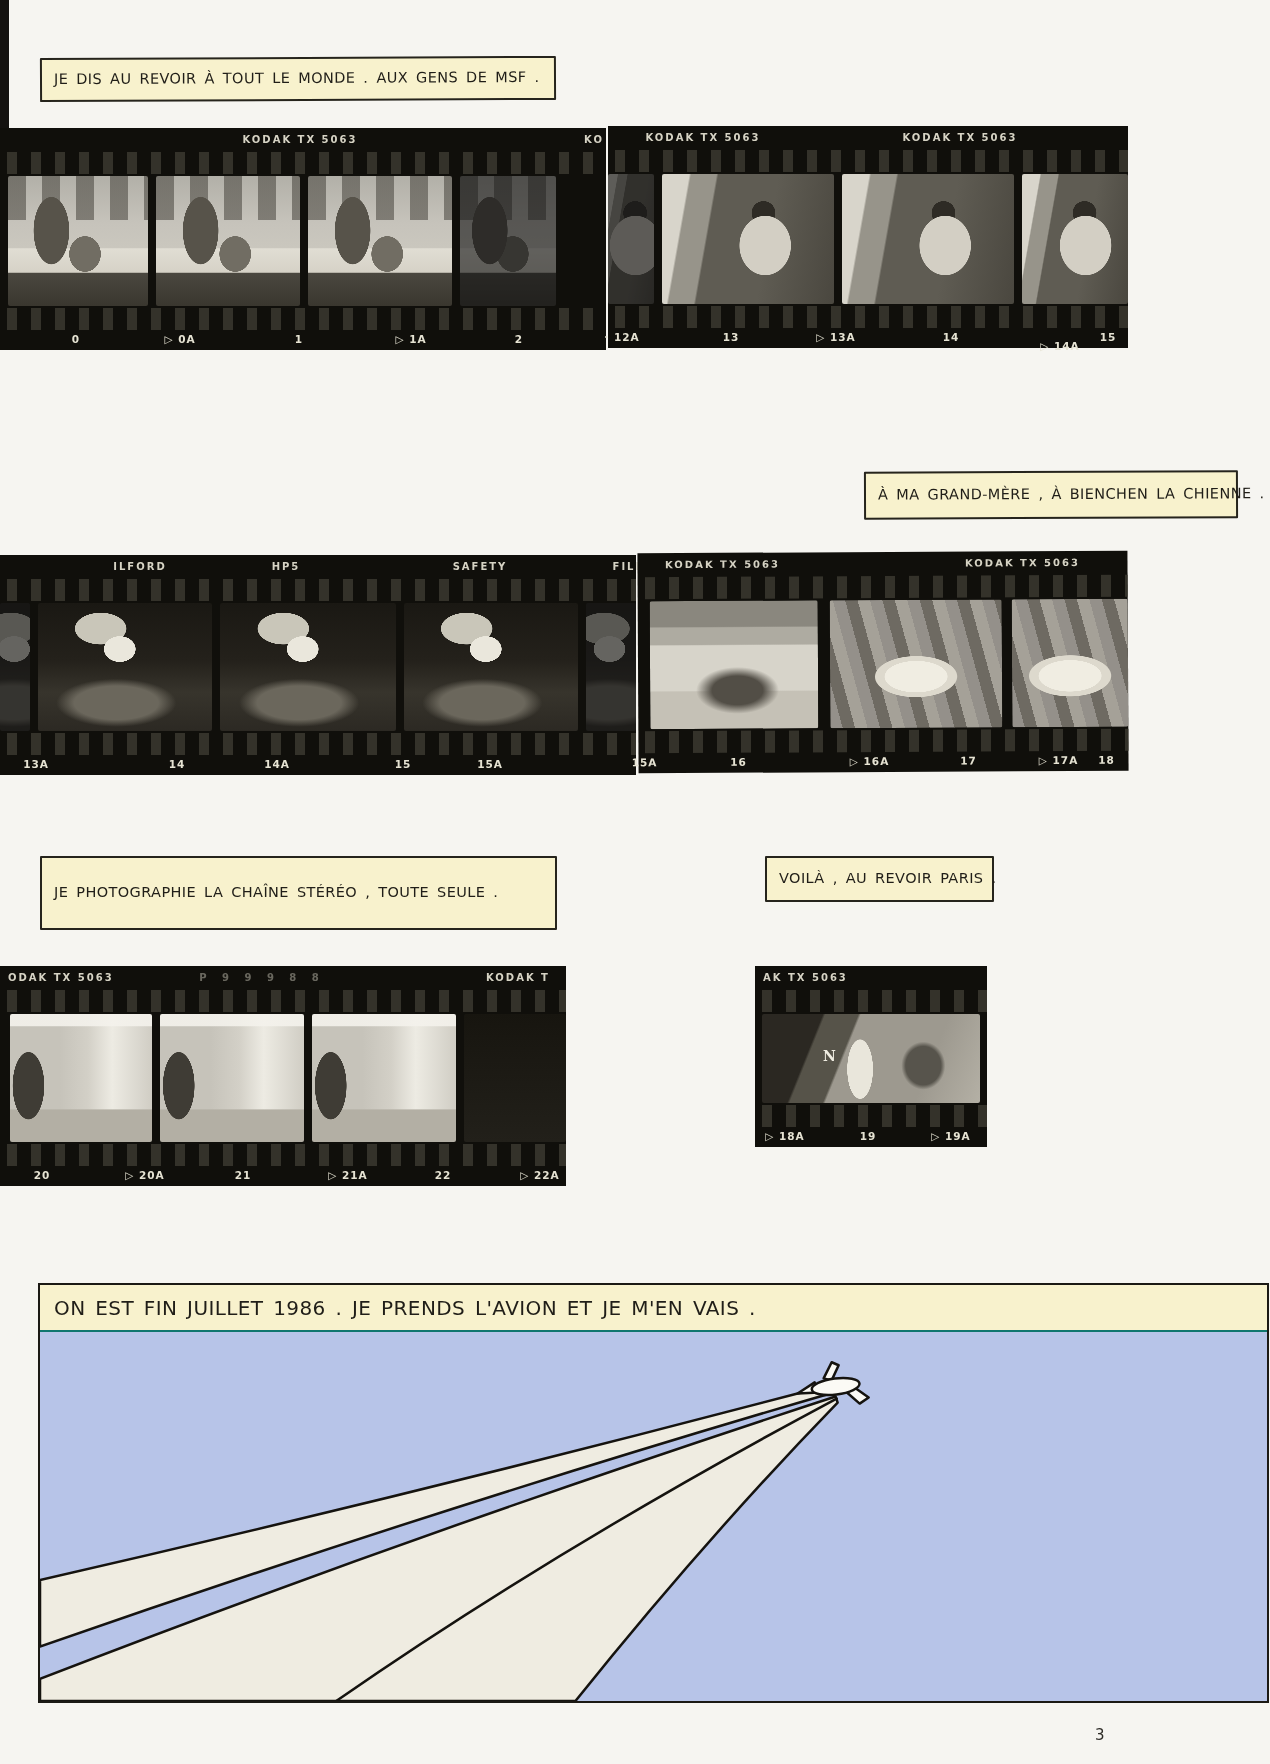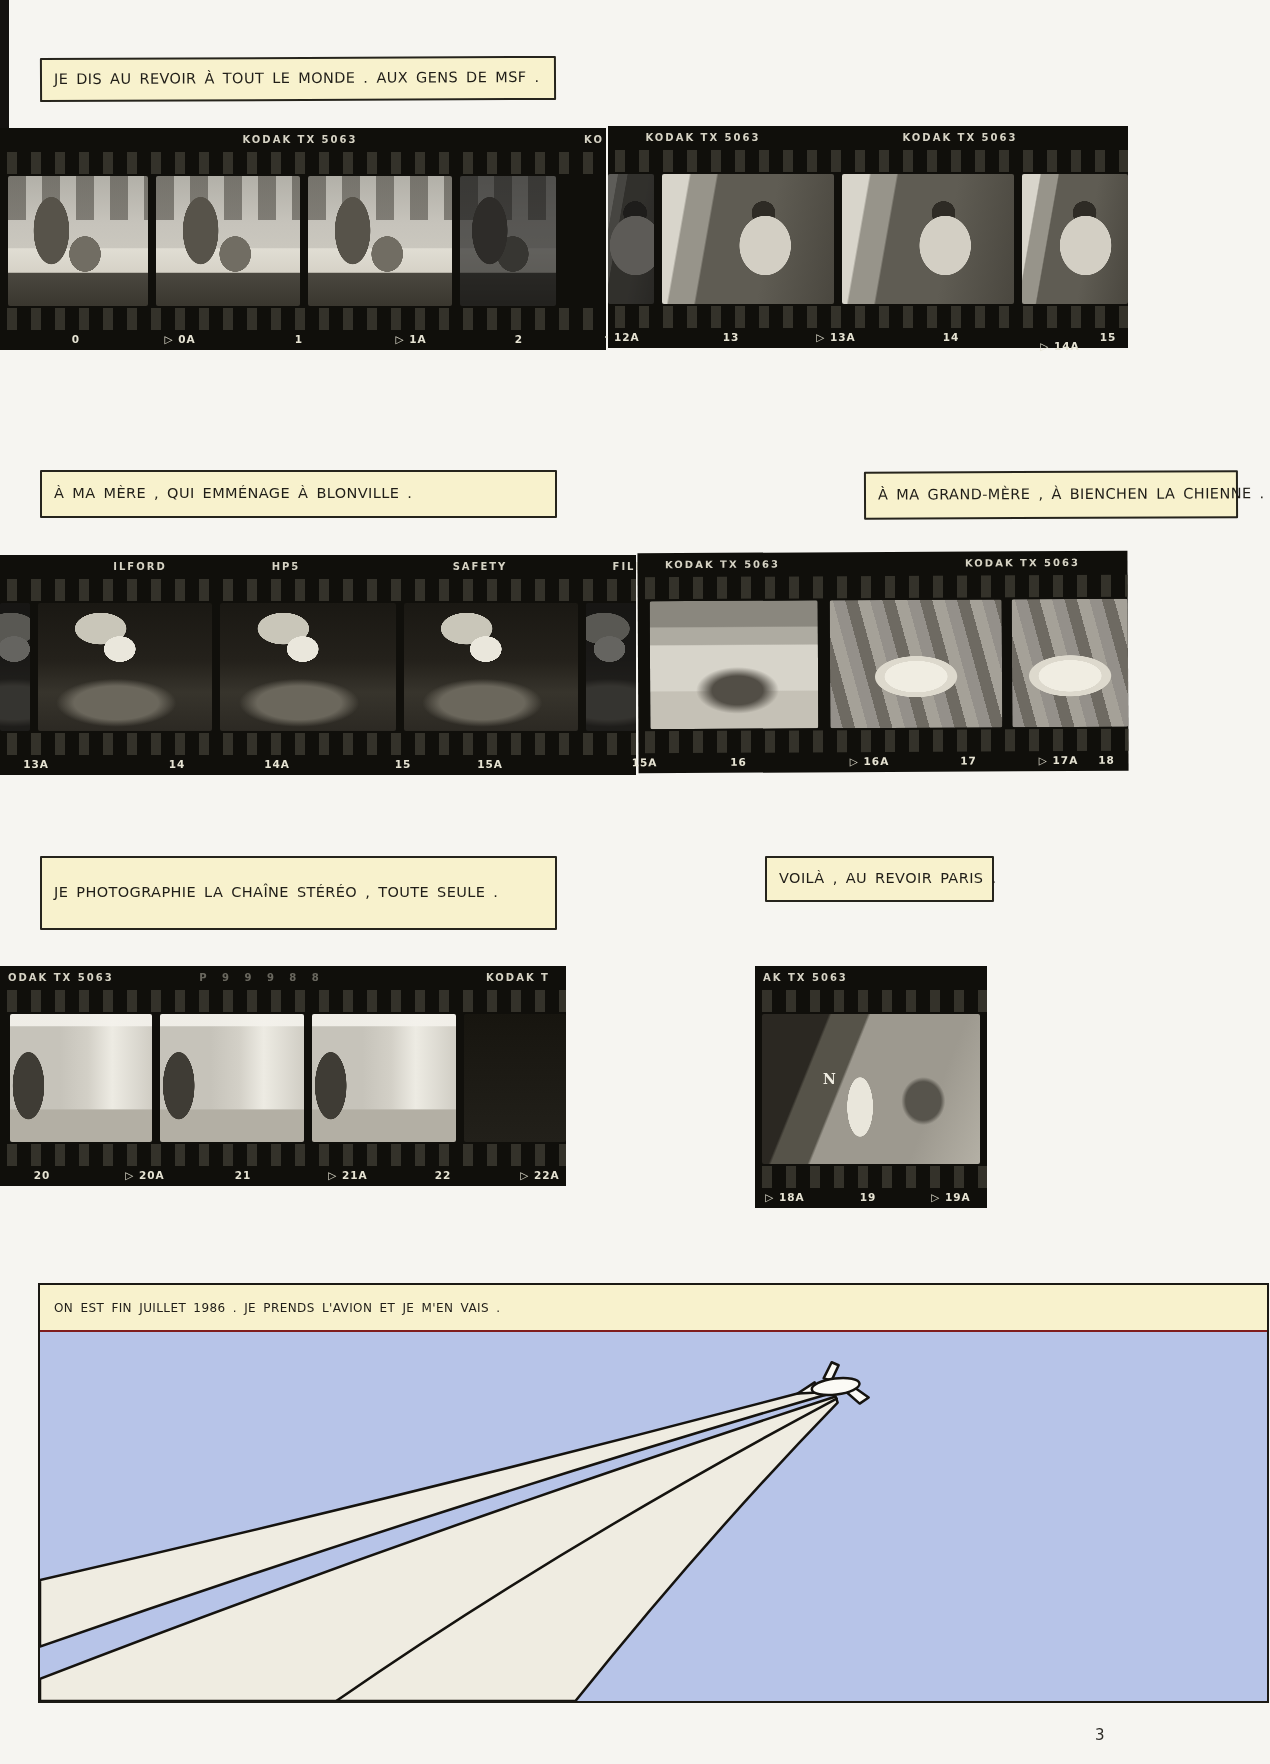--- a/index.html
+++ b/index.html
@@ -74,22 +74,22 @@
     radial-gradient(ellipse 13px 30px at 45% 62%, #e9e6db 0 98%, transparent 100%),
     radial-gradient(ellipse 22px 24px at 74% 58%, #57544c 0 80%, transparent 100%),
     linear-gradient(112deg,#2b2822 0 24%,#565349 25% 38%,#9d998f 39% 74%,#b4b0a5 100%);}
   .art-dark{background:linear-gradient(180deg,#17150f,#22201a);}
 
   
   .bottom-panel{position:absolute;left:38px;top:1283px;width:1231px;height:420px;
     border:2.5px solid #1b1914;box-sizing:border-box;display:flex;flex-direction:column;
     background:var(--sky);}
   .panel-caption{flex:none;height:47px;background:var(--caption-bg);
-    border-bottom:2px solid #7f1d1d;box-sizing:border-box;
-    color:var(--ink);font-size:12px;letter-spacing:.4px;word-spacing:3px;
+    border-bottom:2px solid #0f766e;box-sizing:border-box;
+    color:var(--ink);font-size:20px;letter-spacing:.4px;word-spacing:3px;
     display:flex;align-items:center;padding:0 14px;}
   .panel-sky{flex:1;display:block;width:100%;height:100%;}
   .sky-rect{fill:var(--sky);}
   .trail{fill:var(--trail);stroke:#15130f;stroke-width:2.5;stroke-linejoin:round;}
   .trail-line{fill:none;stroke:#15130f;stroke-width:2.5;stroke-linecap:round;}
   .plane{fill:#fbfaf5;stroke:#15130f;stroke-width:2.5;stroke-linejoin:round;}
 
   .edge-artifact{position:absolute;left:0;top:0;width:9px;height:146px;background:#141210;}
   .page-num{position:absolute;left:1095px;top:1726px;font-size:15px;color:#2c2a26;}
 </style>
@@ -97,23 +97,20 @@
 <body>
 
 <div id="page">
 
   <div class="edge-artifact"></div>
 
   <div class="caption-box cb-1">
     <span>JE DIS AU REVOIR À TOUT LE MONDE . AUX GENS DE MSF .</span>
   </div>
 
-  <div class="caption-box cb-2">
-    <span>À MA MÈRE , QUI EMMÉNAGE À BLONVILLE .</span>
-  </div>
 
   <div class="caption-box cb-3">
     <span>À MA GRAND-MÈRE , À BIENCHEN LA CHIENNE .</span>
   </div>
 
   <div class="caption-box cb-4">
     <span>JE PHOTOGRAPHIE LA CHAÎNE STÉRÉO , TOUTE SEULE .</span>
   </div>
 
   <div class="caption-box cb-5">
@@ -225,21 +222,21 @@
         <div class="sprockets"></div>
         <div class="band numbers">
           <span class="frame-number" style="left: 42px;">20</span>
           <span class="frame-number" style="left: 145px;">▷ 20A</span>
           <span class="frame-number" style="left: 243px;">21</span>
           <span class="frame-number" style="left: 348px;">▷ 21A</span>
           <span class="frame-number" style="left: 443px;">22</span>
           <span class="frame-number" style="left: 540px;">▷ 22A</span>
         </div>
       </div>
-      <div class="strip" style="left: 755px; top: 966px; width: 232px; height: 242px; transform: rotate(0deg);">
+      <div class="strip" style="left: 755px; top: 966px; width: 232px; height: 181px; transform: rotate(0deg);">
         <div class="band labels">
           <span class="strip-label left" style="left: 8px;">AK  TX  5063</span>
         </div>
         <div class="sprockets"></div>
         <div class="photo-band">
           <div class="frame art-paris" title="last Paris street scene with passers-by" style="left: 7px; width: 218px;">
             <span class="photo-overlay">N</span>
           </div>
         </div>
         <div class="sprockets"></div>

